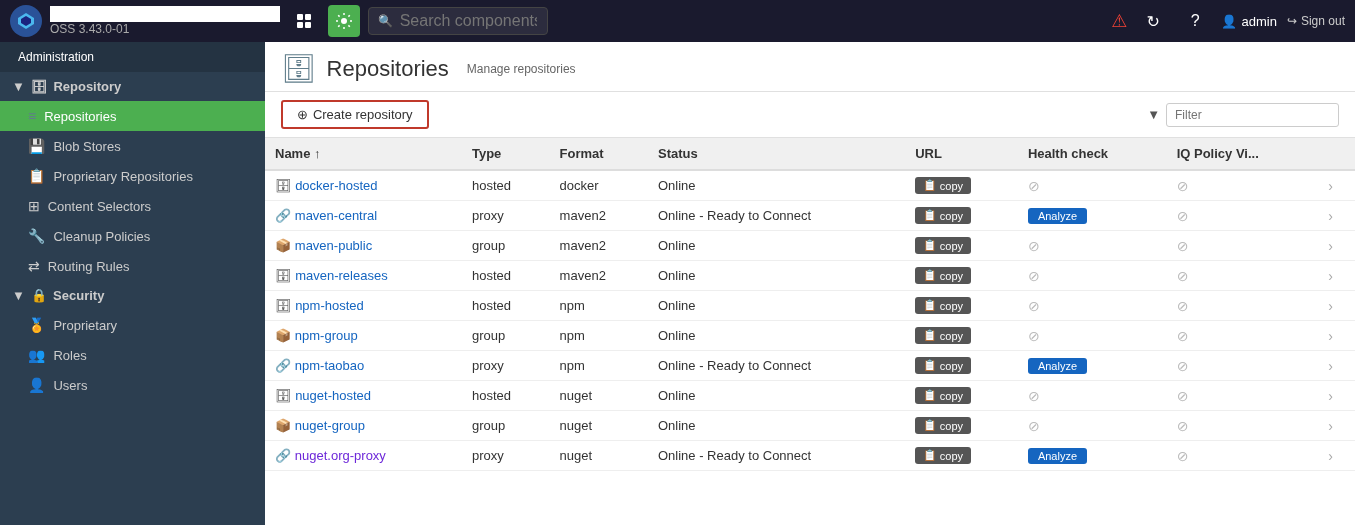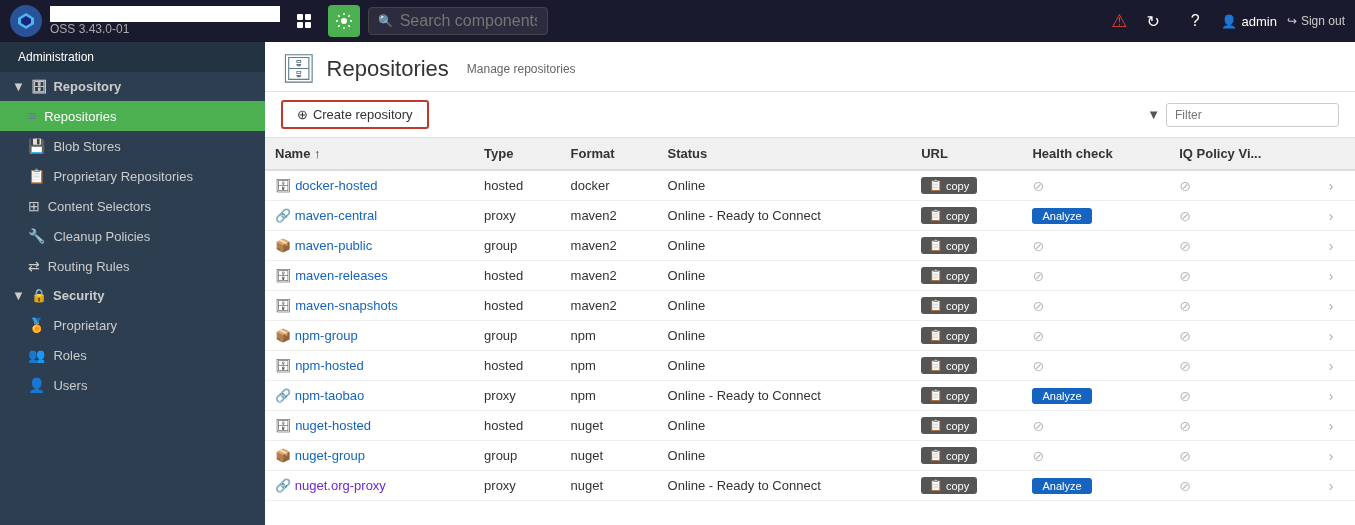--- a/index.html
+++ b/index.html
@@ -383,65 +383,44 @@
     <td>
       <span class="disabled-icon">⊘</span>
     </td>
     <td>
       <span class="chevron">›</span>
     </td>
   </tr>
           <tr>
     <td>
       <span>🗄</span>
-      <span style="cursor:pointer; color:#1565c0;">maven-snapshots</span>
+      <span style="cursor:pointer; color:#1565c0;">npm-hosted</span>
     </td>
     <td>hosted</td>
-    <td>maven2</td>
+    <td>npm</td>
     <td>Online</td>
     <td>
       <button class="copy-btn">
         <span>📋</span> copy
       </button>
     </td>
     <td><span class="disabled-icon">⊘</span></td>
     <td>
       <span class="disabled-icon">⊘</span>
     </td>
     <td>
       <span class="chevron">›</span>
     </td>
   </tr>
           <tr>
     <td>
       <span>📦</span>
       <span style="cursor:pointer; color:#1565c0;">npm-group</span>
     </td>
     <td>group</td>
-    <td>npm</td>
-    <td>Online</td>
-    <td>
-      <button class="copy-btn">
-        <span>📋</span> copy
-      </button>
-    </td>
-    <td><span class="disabled-icon">⊘</span></td>
-    <td>
-      <span class="disabled-icon">⊘</span>
-    </td>
-    <td>
-      <span class="chevron">›</span>
-    </td>
-  </tr>
-          <tr>
-    <td>
-      <span>🗄</span>
-      <span style="cursor:pointer; color:#1565c0;">npm-hosted</span>
-    </td>
-    <td>hosted</td>
     <td>npm</td>
     <td>Online</td>
     <td>
       <button class="copy-btn">
         <span>📋</span> copy
       </button>
     </td>
     <td><span class="disabled-icon">⊘</span></td>
     <td>
       <span class="disabled-icon">⊘</span>

